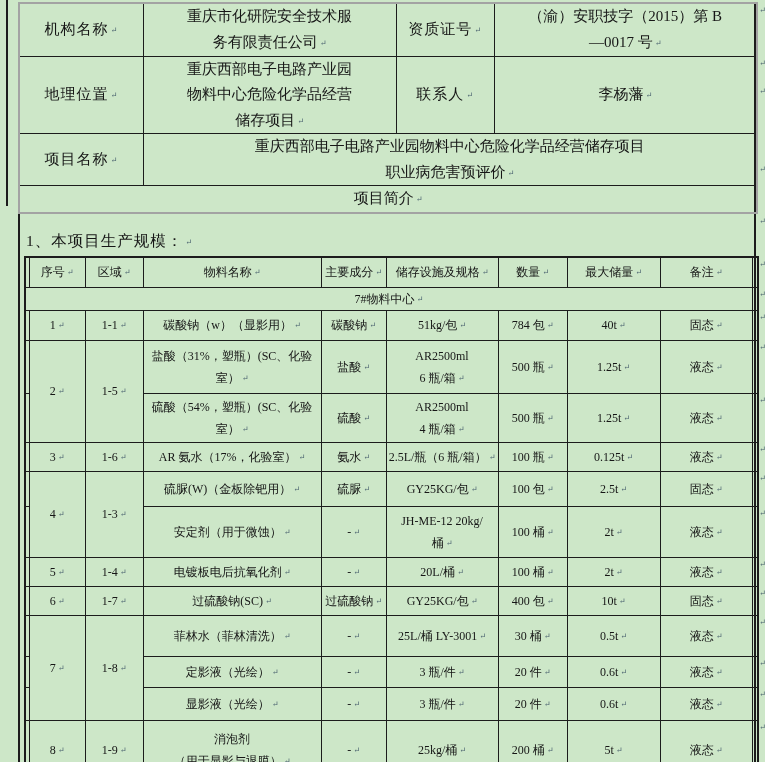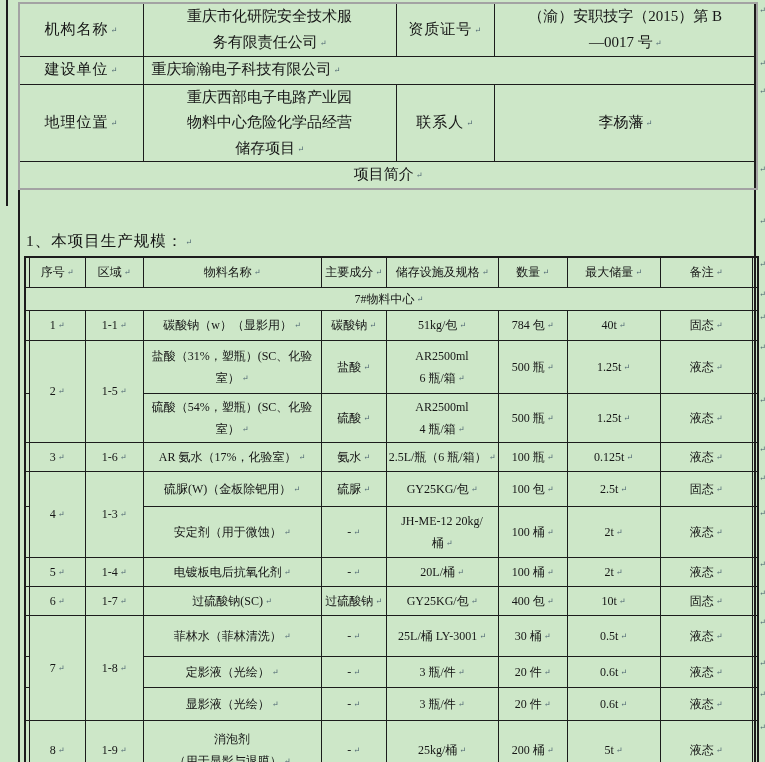--- a/index.html
+++ b/index.html
@@ -41,31 +41,32 @@
       </colgroup>
     <tbody>
         <tr style="height:53px;">
       <td class="lbl"><span class="pm">机构名称</span></td>
       <td><span class="v pm">重庆市化研院安全技术服
 务有限责任公司</span></td>
       <td class="lbl"><span class="pm">资质证号</span></td>
       <td><span class="v pm">（渝）安职技字（2015）第 B
 —0017 号</span></td>
     </tr>
-    <tr style="height:28px;">
-      <td class="lbl"><span class="pm">建设单位</span></td>
-      <td class="left-val" colspan="3"><span class="pm">重庆瑜瀚电子科技有限公司</span></td>
-    </tr>
     <tr style="height:72px;">
       <td class="lbl"><span class="pm">地理位置</span></td>
       <td><span class="v pm">重庆西部电子电路产业园
 物料中心危险化学品经营
 储存项目</span></td>
       <td class="lbl"><span class="pm">联系人</span></td>
       <td><span class="pm">李杨藩</span></td>
+    </tr>
+    <tr style="height:50px;">
+      <td class="lbl"><span class="pm">项目名称</span></td>
+      <td colspan="3"><span class="v pm">重庆西部电子电路产业园物料中心危险化学品经营储存项目
+职业病危害预评价</span></td>
     </tr>
     <tr style="height:24px;">
       <td colspan="4"><span class="pm">项目简介</span></td>
     </tr>
   </tbody>
     </table>
 
   <div id="section-heading"><span class="pm">1、本项目生产规模：</span></div>
 
   <table id="mat-table">

